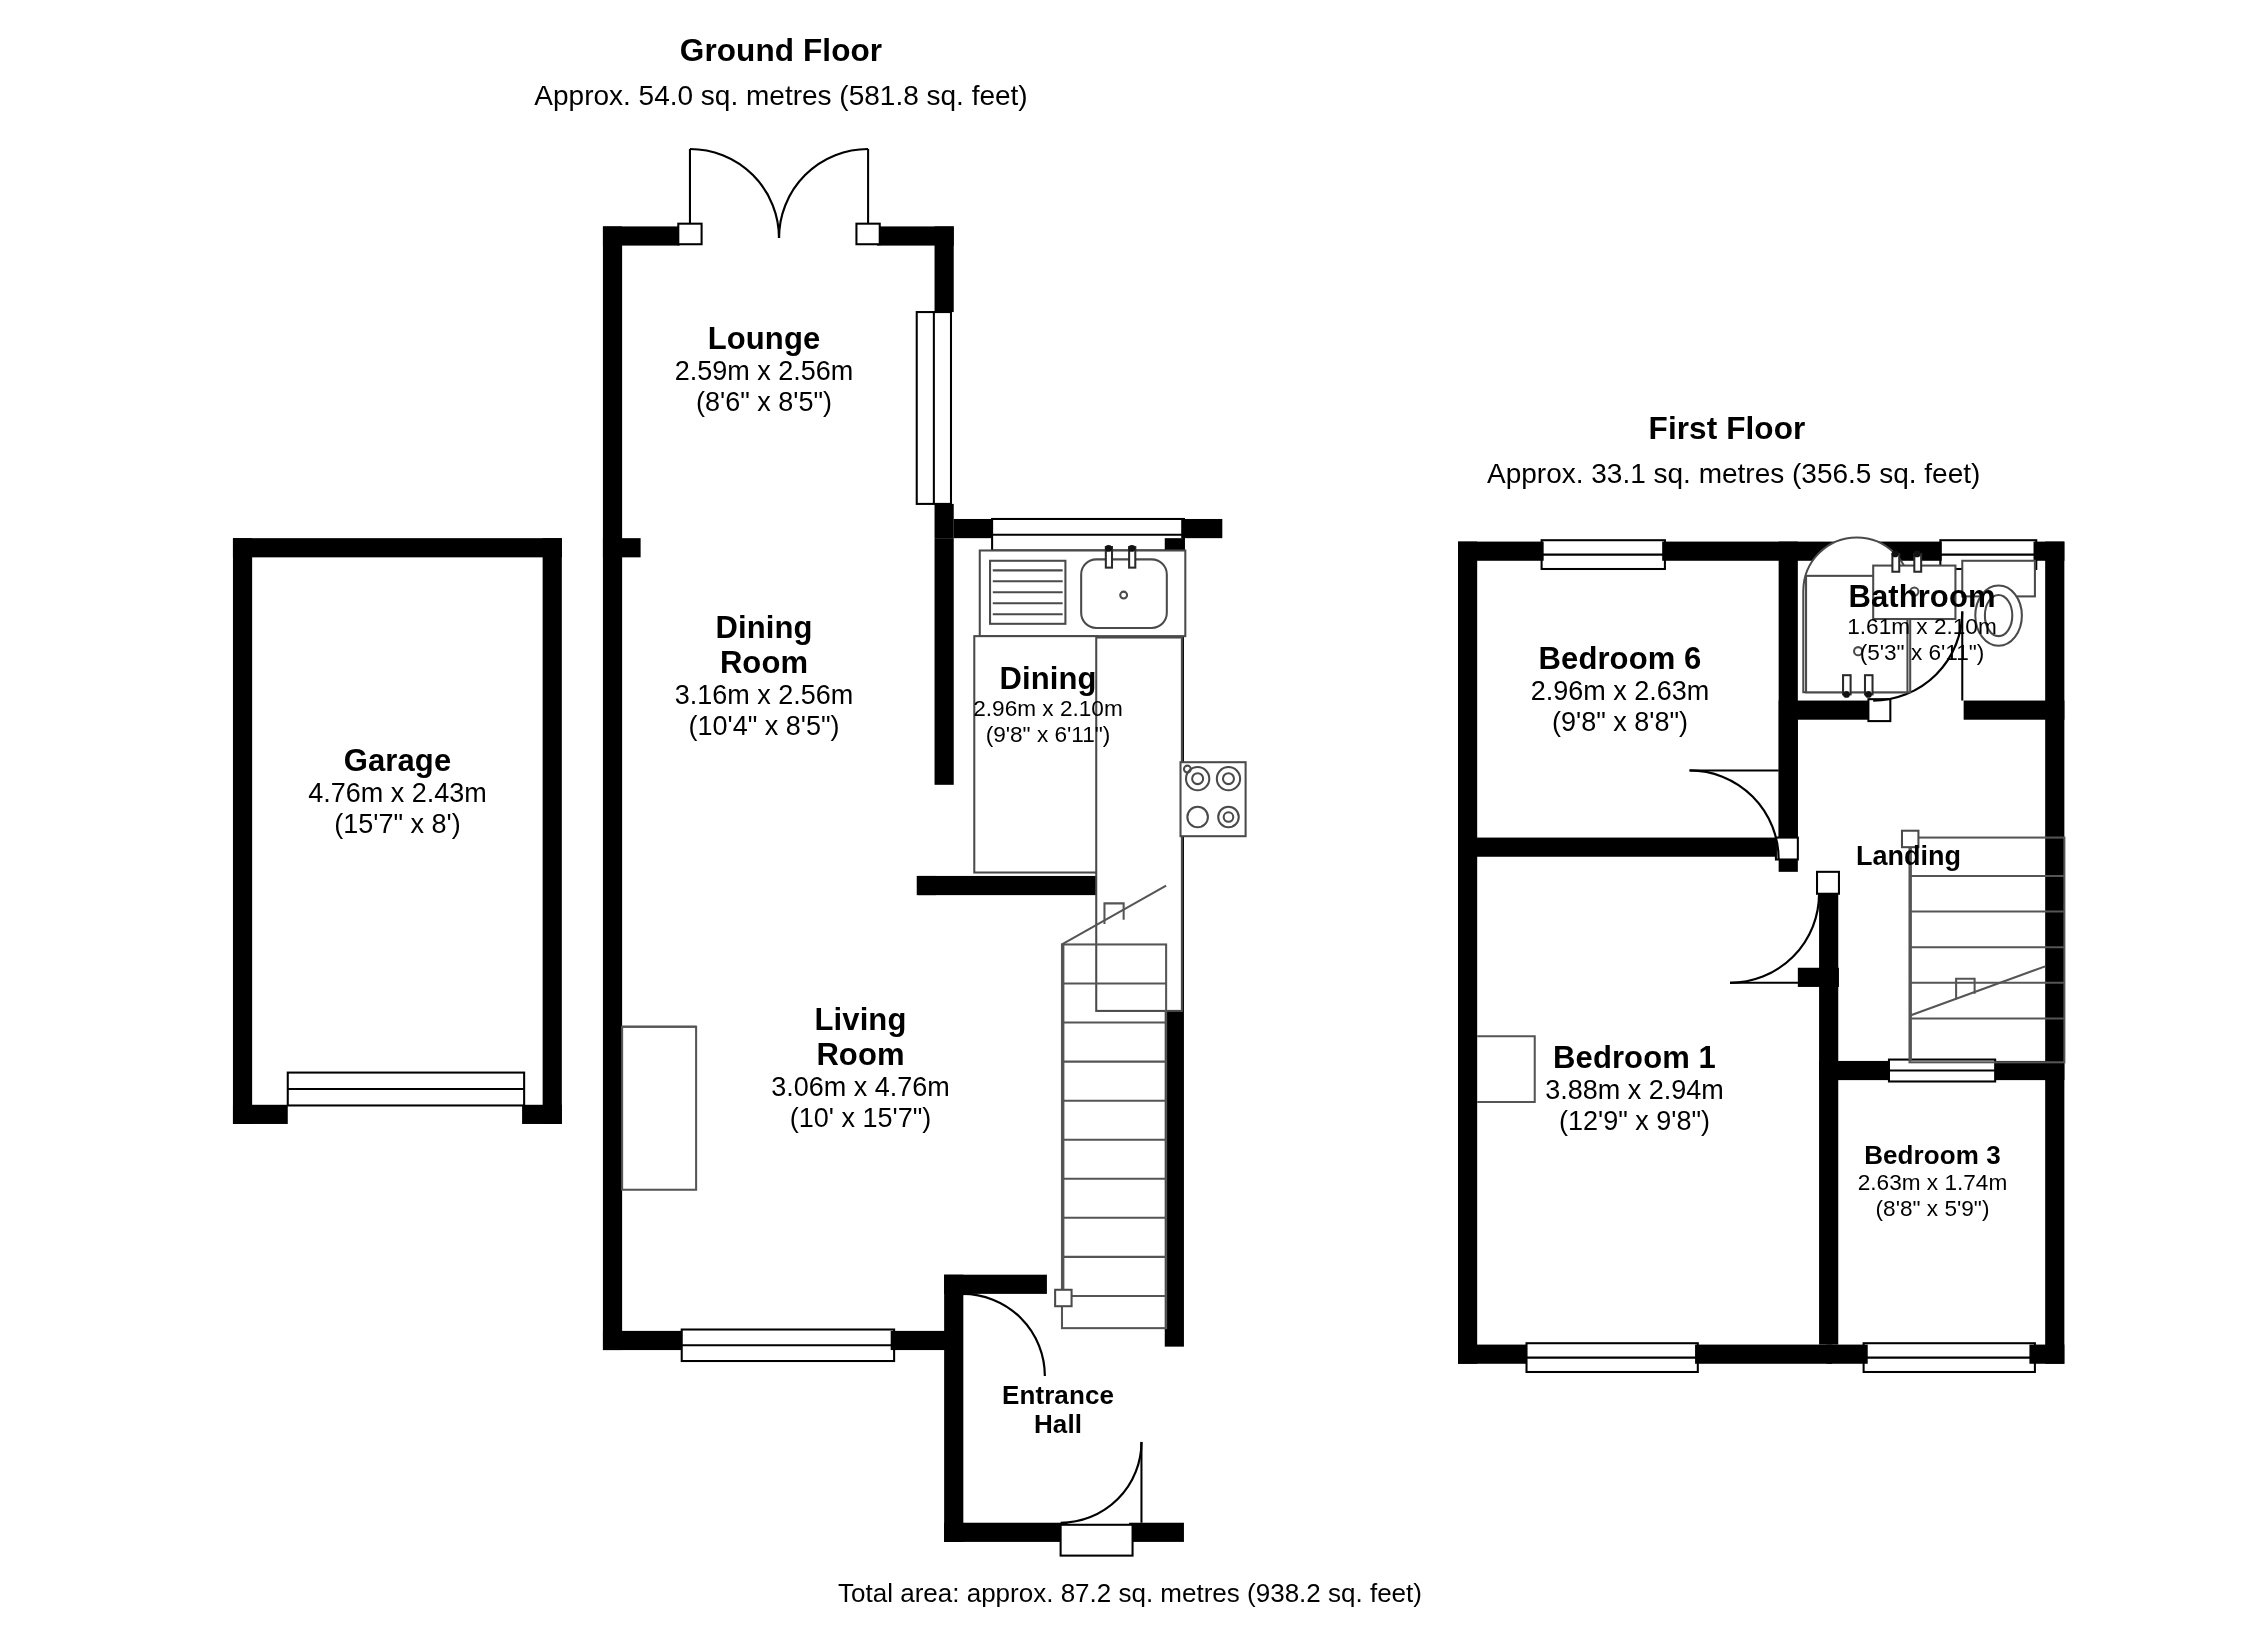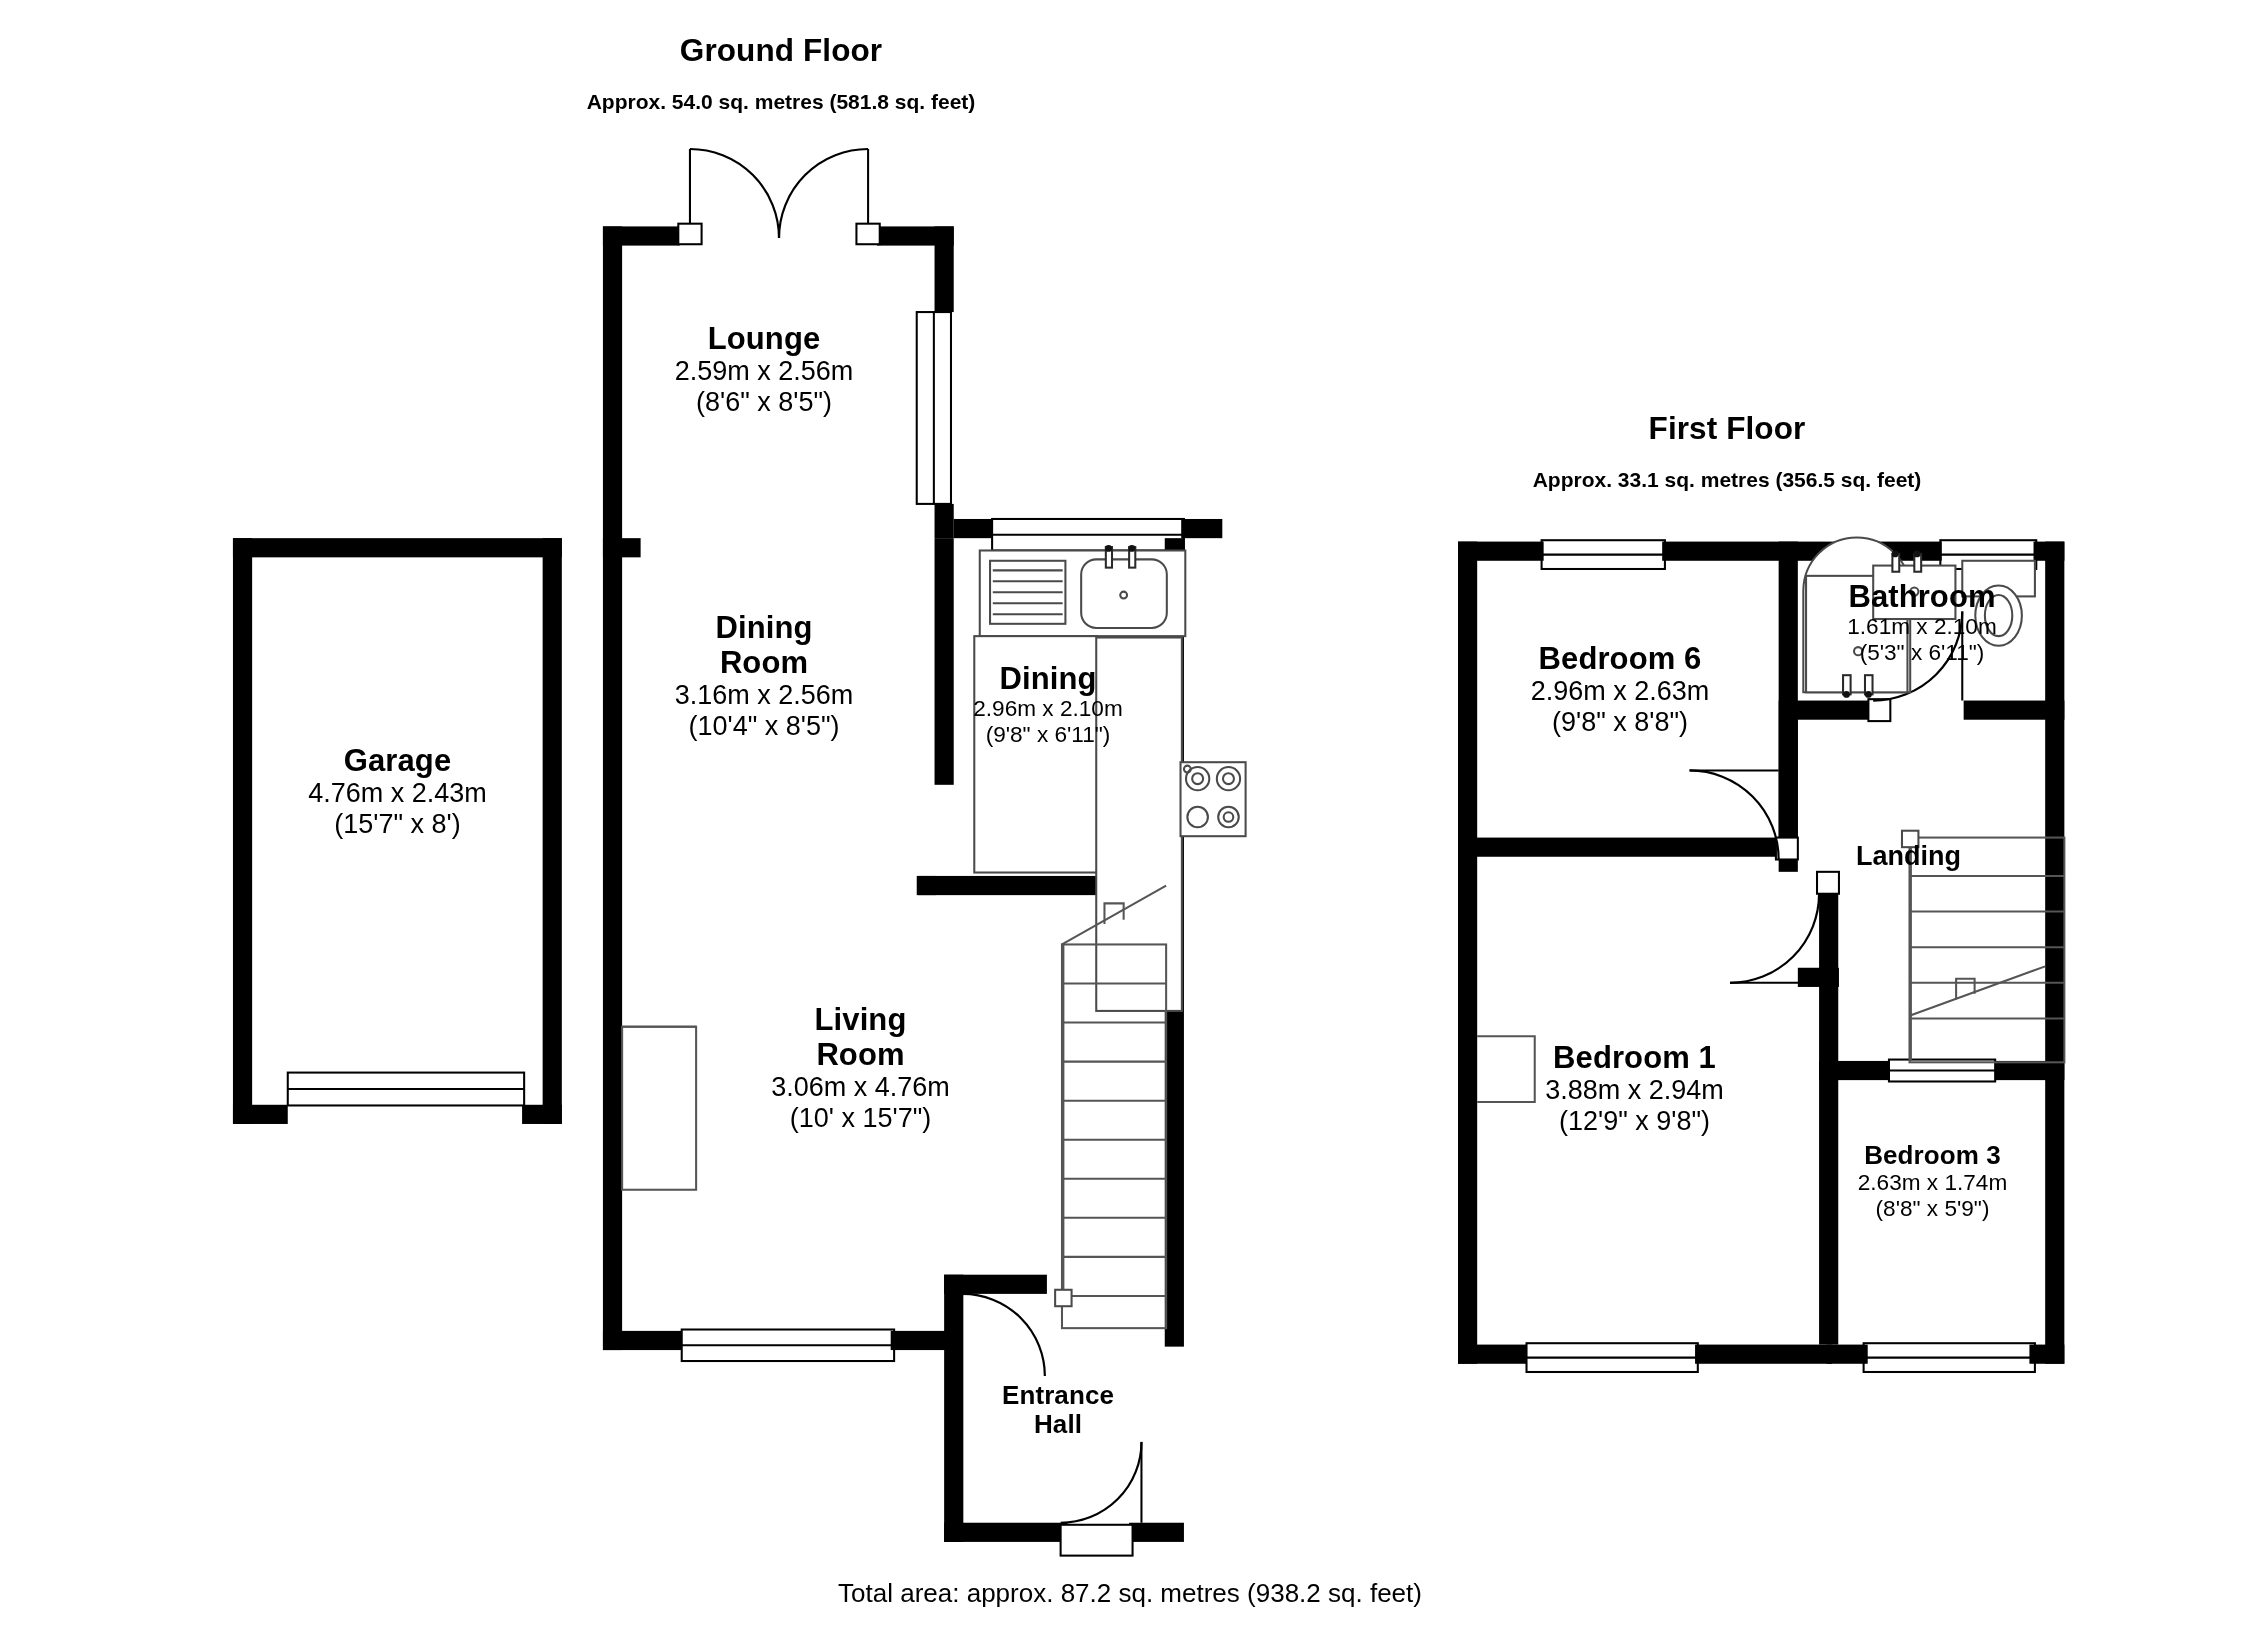--- a/index.html
+++ b/index.html
@@ -42,23 +42,23 @@
     line-height: 1.13;
     white-space: nowrap;
     color: #000;
   }
   .floor-title {
     font-size: 31.5px;
     font-weight: bold;
     letter-spacing: 0.1px;
   }
   .floor-sub {
-    font-size: 21px;
-    font-weight: bold;
-    margin-top: 21px;
+    font-size: 28px;
+    font-weight: normal;
+    margin-top: 11px;
   }
   .room-name {
     font-size: 31px;
     font-weight: bold;
     letter-spacing: 0.1px;
   }
   .room-name.small { font-size: 26px; }
   .room-dim {
     font-size: 27px;
     font-weight: normal;

